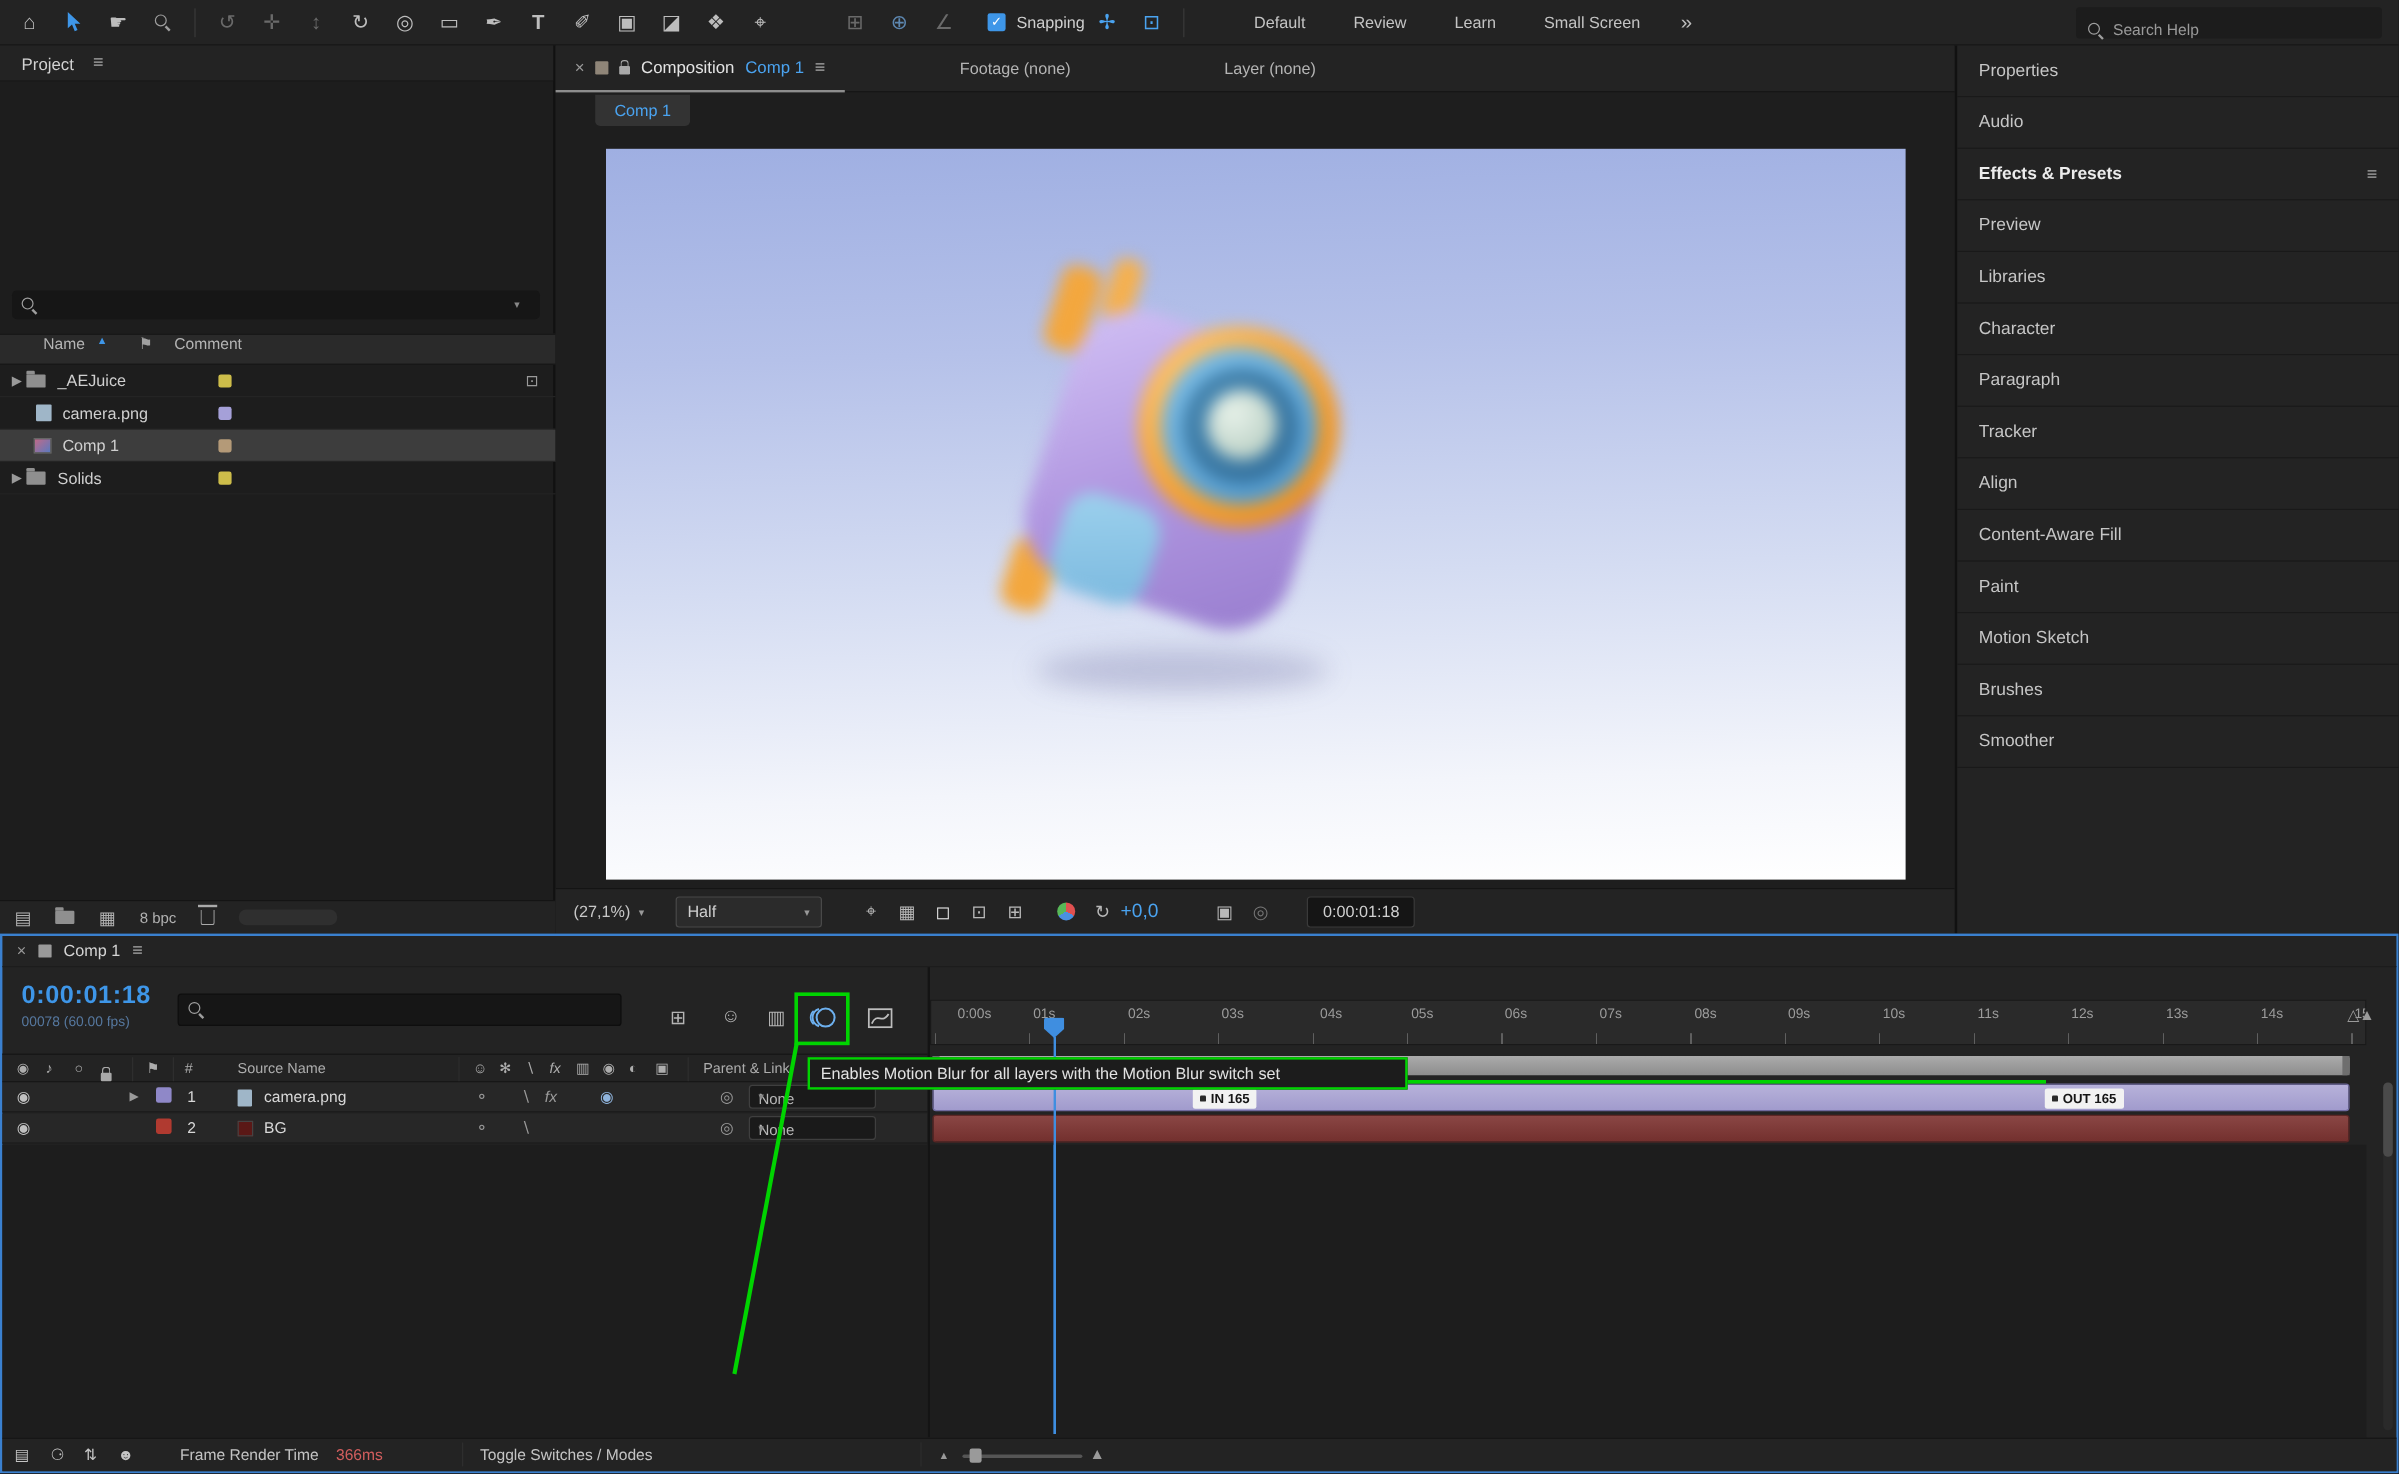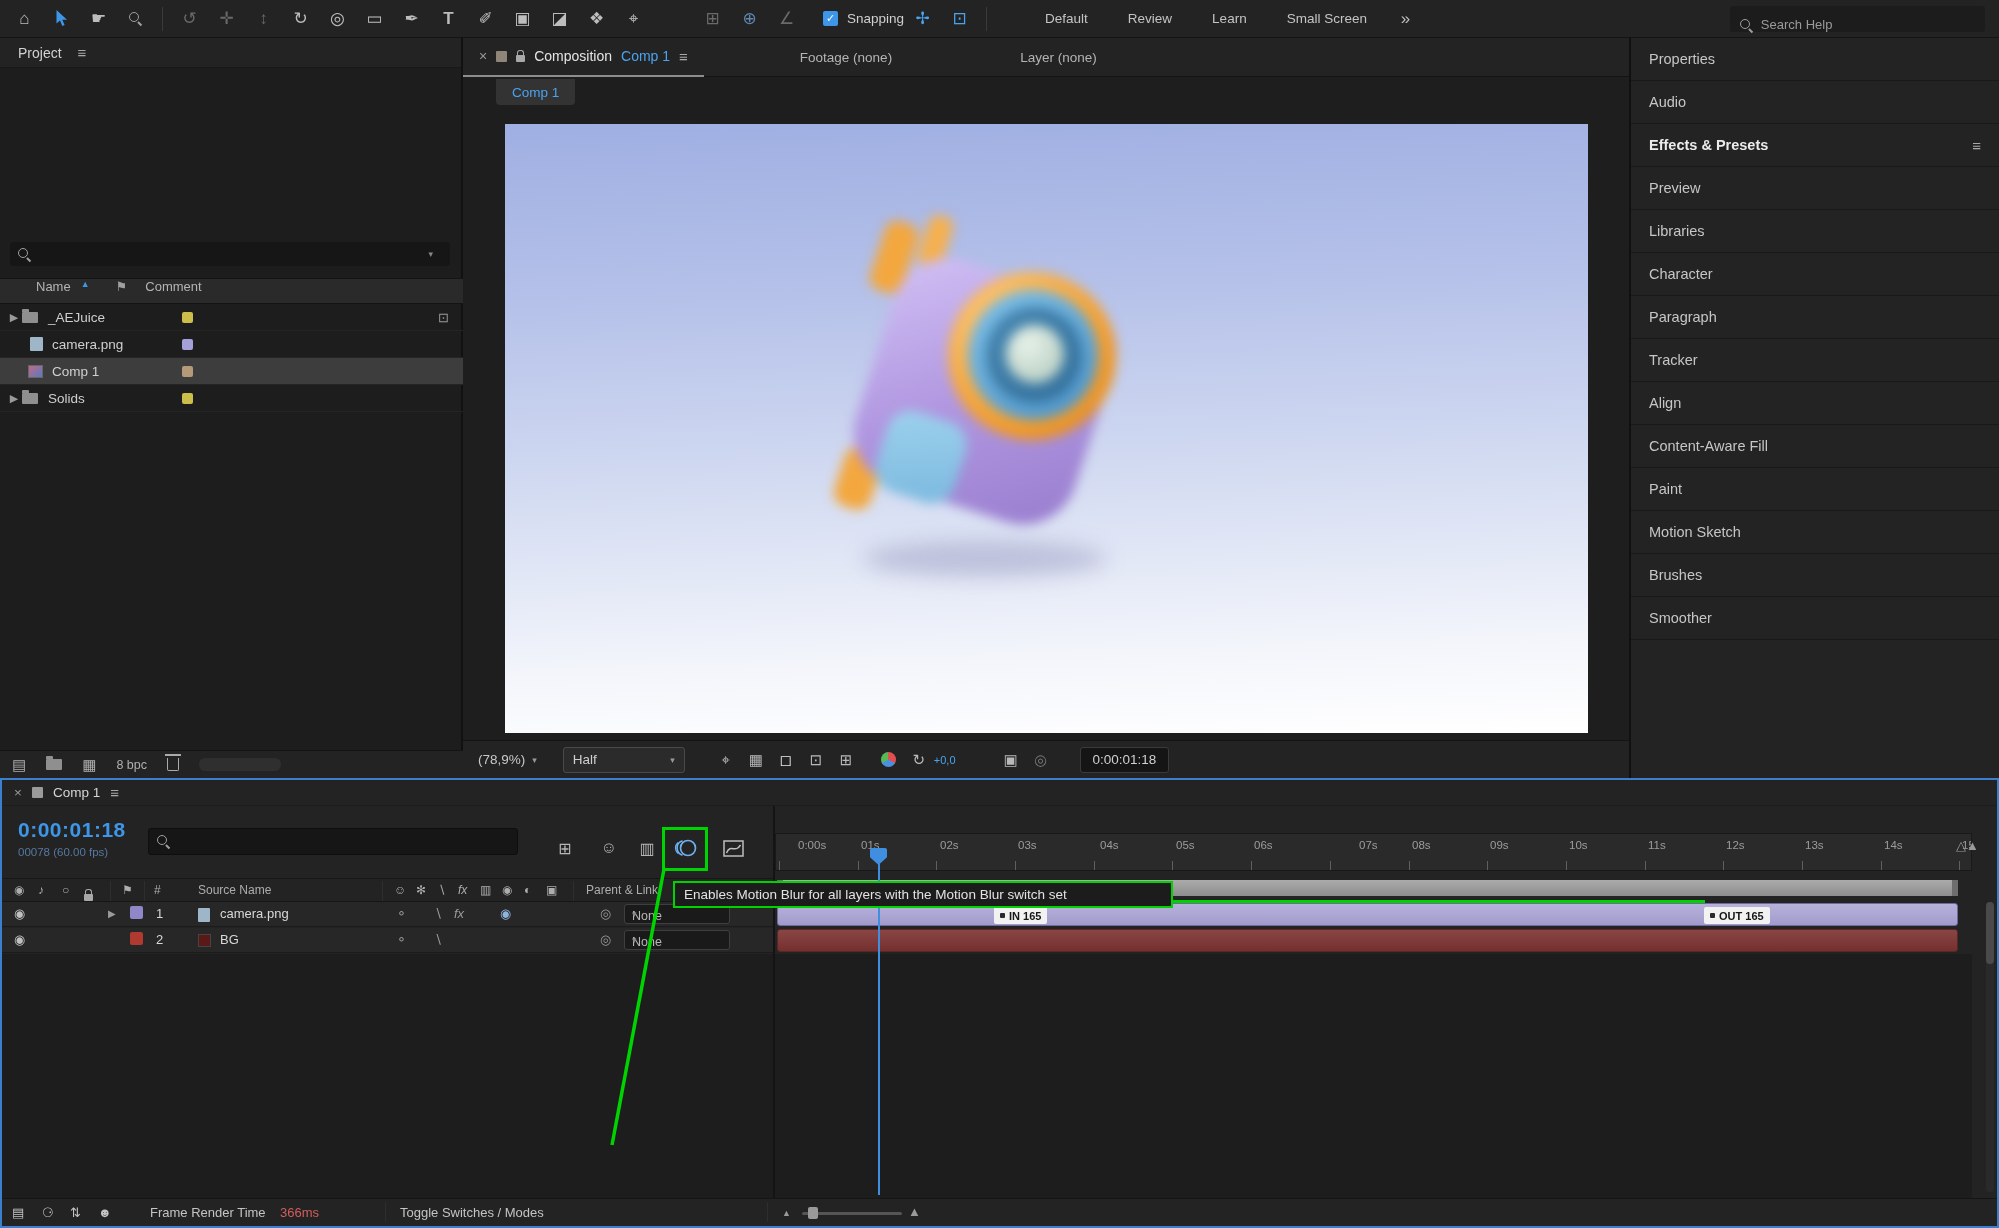--- a/index.html
+++ b/index.html
@@ -284,35 +284,35 @@
         <div class="cam-corner"></div>
         <div class="cam-ring"></div>
         <div class="cam-lens"></div>
         <div class="cam-lens-inner"></div>
         <div class="cam-glass"></div>
       </div>
     </div>
 
     <div class="comp-bottom">
       <span style="margin-left:15px;display:flex;align-items:center;gap:7px">
-        <span>(78,9%)</span>
+        <span>(27,1%)</span>
         <span style="font-size:9px;color:#999">▾</span>
       </span>
       <div class="dropdown-box" style="margin-left:26px;width:122px">
         <span>Half</span>
         <span style="font-size:9px;color:#999">▾</span>
       </div>
       <span class="vb-icon" style="margin-left:26px">⌖</span>
       <span class="vb-icon">▦</span>
       <span class="vb-icon" style="color:#e8e8e8">◻</span>
       <span class="vb-icon">⊡</span>
       <span class="vb-icon">⊞</span>
       <span class="color-wheel" style="margin-left:20px"></span>
       <span class="vb-icon" style="margin-left:8px">↻</span>
-      <span style="color:#4aa3f0;font-size:11px">+0,0</span>
+      <span style="color:#4aa3f0;font-size:16px">+0,0</span>
       <span class="vb-icon" style="margin-left:40px">▣</span>
       <span class="vb-icon" style="color:#777">◎</span>
       <div class="tc-box" style="margin-left:24px">0:00:01:18</div>
     </div>
   </div>
 
   <div class="right-panel">
     <div class="rp-item">
         <span>Properties</span>
       </div>
@@ -393,21 +393,21 @@
 
     <div class="ruler">
       <div class="ruler-ticks"></div>
       <span class="ruler-label" style="left:22px">0:00s</span>
       <span class="ruler-label" style="left:85px">01s</span>
       <span class="ruler-label" style="left:164px">02s</span>
       <span class="ruler-label" style="left:242px">03s</span>
       <span class="ruler-label" style="left:324px">04s</span>
       <span class="ruler-label" style="left:400px">05s</span>
       <span class="ruler-label" style="left:478px">06s</span>
-      <span class="ruler-label" style="left:583px">07s</span>
+      <span class="ruler-label" style="left:557px">07s</span>
       <span class="ruler-label" style="left:636px">08s</span>
       <span class="ruler-label" style="left:714px">09s</span>
       <span class="ruler-label" style="left:793px">10s</span>
       <span class="ruler-label" style="left:872px">11s</span>
       <span class="ruler-label" style="left:950px">12s</span>
       <span class="ruler-label" style="left:1029px">13s</span>
       <span class="ruler-label" style="left:1108px">14s</span>
       <span class="ruler-label" style="left:1186px">15s</span>
     </div>
 

